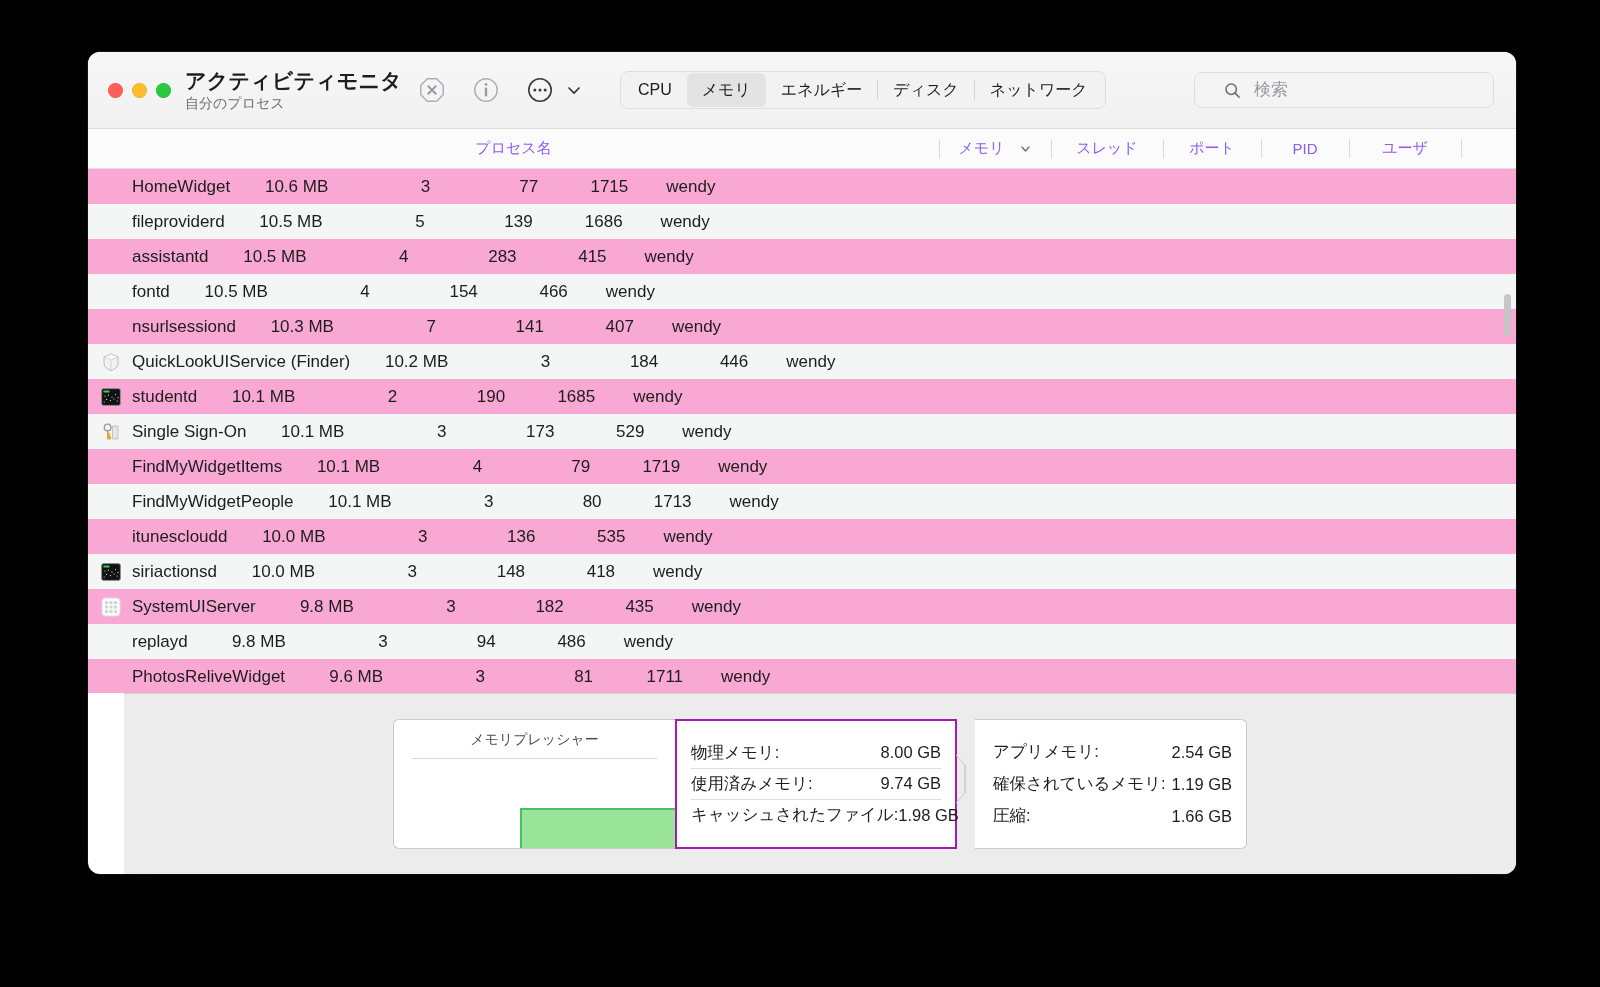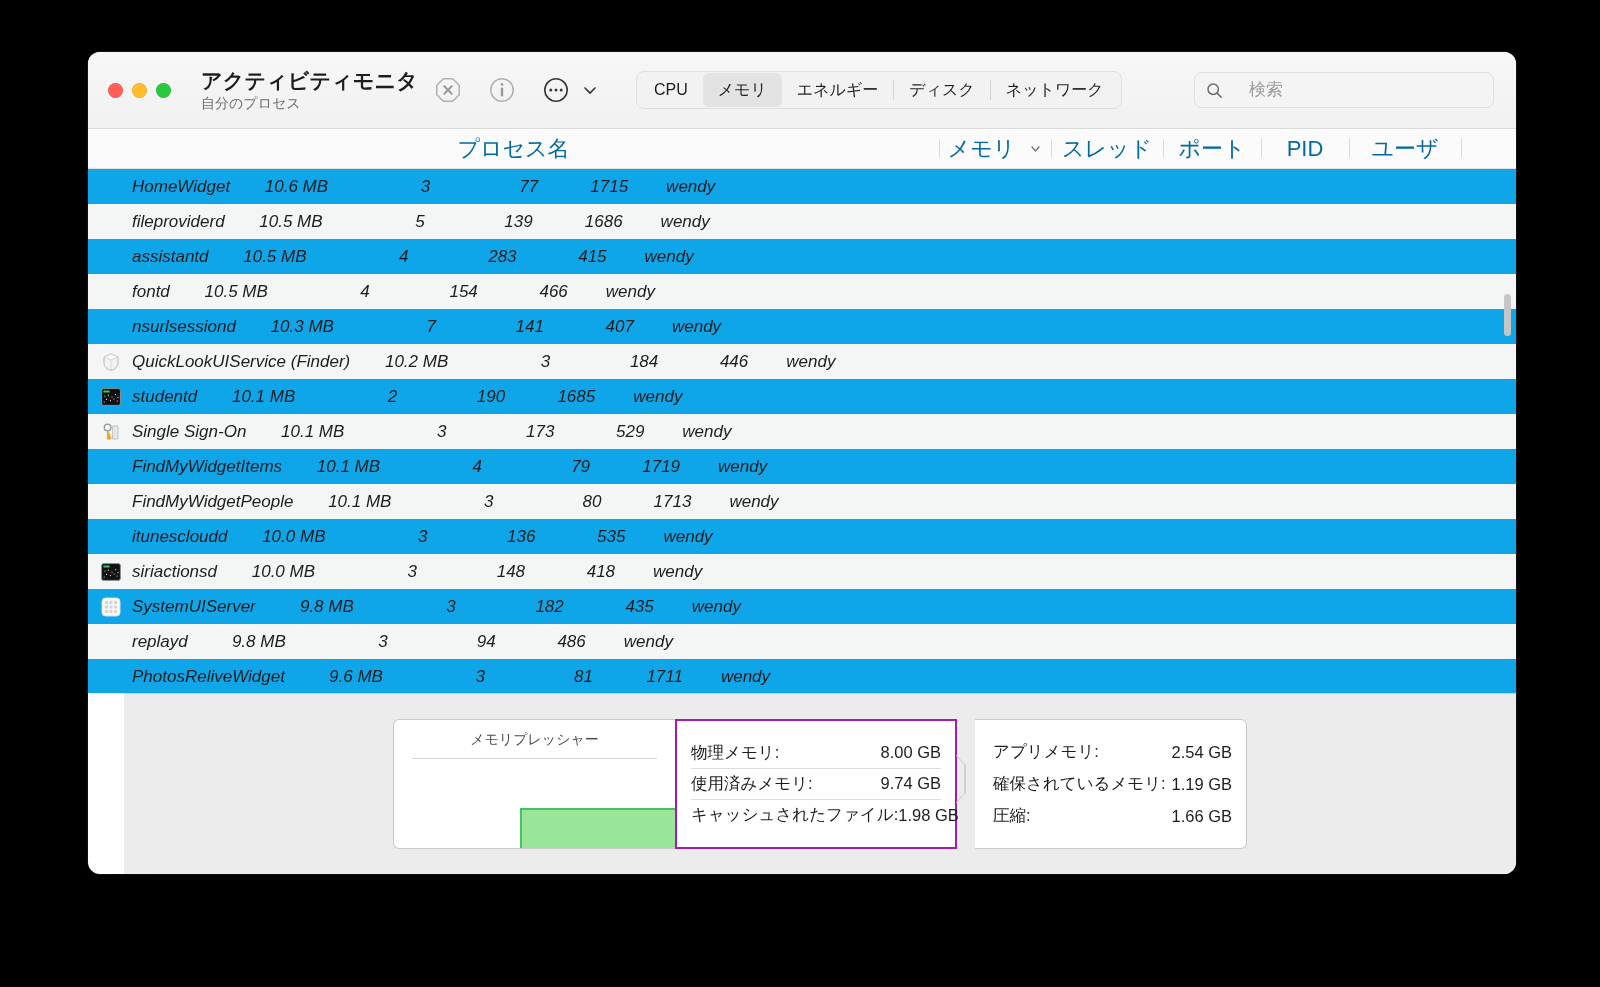--- a/index.html
+++ b/index.html
@@ -43,21 +43,21 @@
   }
   .traffic-lights { display: flex; gap: 9px; align-items: center; }
   .light {
     width: 15px; height: 15px; border-radius: 50%;
     box-shadow: inset 0 0 0 0.5px rgba(0,0,0,0.10);
   }
   .light.red { background: #ff5f57; }
   .light.yellow { background: #febc2e; }
   .light.green { background: #28c840; }
 
-  #title-block { margin-left: 30px; min-width: 210px; }
+  #title-block { margin-left: 14px; min-width: 210px; }
   #app-title {
     font-size: 21px; font-weight: 700; color: #1d1d1f;
     letter-spacing: 0.2px; line-height: 1.15;
   }
   #app-subtitle {
     font-size: 14px; color: #6e6e73; margin-top: 2px; line-height: 1.15;
   }
 
   #toolbar-icons {
     display: flex; align-items: center; gap: 26px;
@@ -93,39 +93,39 @@
   }
 
   
   #search-wrap {
     margin-left: auto;
     width: 300px; height: 36px;
     background: #f4f4f4;
     border: 1px solid #dedede;
     border-radius: 8px;
     display: flex; align-items: center;
-    padding: 0 11px;
-    gap: 26px;
+    padding: 0 29px;
+    gap: 13px;
   }
   #search-input {
     border: 0; outline: 0; background: transparent;
     font-family: inherit; font-size: 17px; color: #1d1d1f;
     width: 100%;
   }
   #search-input::placeholder { color: #9a9a9e; }
 
   
   #col-header {
     height: 40px;
     background: #fbfbfb;
     border-bottom: 1px solid #e0e0e0;
     display: flex; align-items: stretch;
     flex: 0 0 auto;
-    font-size: 22px;
-    color: #0369a1;
+    font-size: 15px;
+    color: #8b5cf6;
   }
   .col {
     display: flex; align-items: center;
     position: relative;
     flex: 0 0 auto;
   }
   .col + .col::before {
     content: ""; position: absolute; left: 0; top: 10px; bottom: 10px;
     width: 1px; background: #dadada;
   }
@@ -136,22 +136,21 @@
   .col-pid    { width: 88px;  justify-content: center; }
   .col-user   { width: 112px; justify-content: center; }
   .col-spacer { width: 55px; }
   .sort-caret { display: inline-flex; }
 
   
   #table-area {
     flex: 1 1 auto;
     position: relative;
     overflow: hidden;
-    background: #0ea5e9;
-    font-style: italic;
+    background: #f9a8d4;
   }
   #rows { position: relative; }
   .row {
     display: flex; align-items: center;
     height: 35px;
     font-size: 17px;
     color: #1d1d1f;
   }
   .row.alt {
     background: #f4f5f5;

